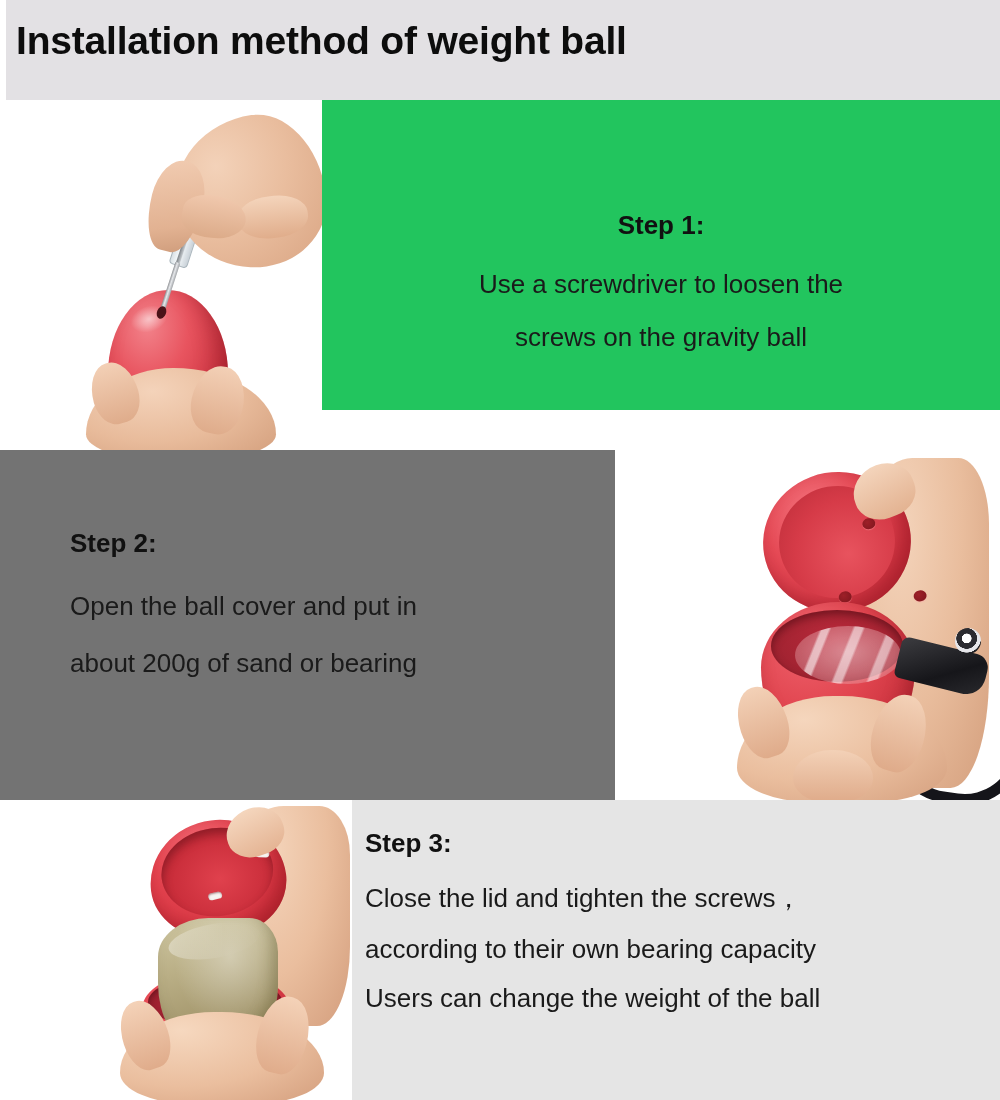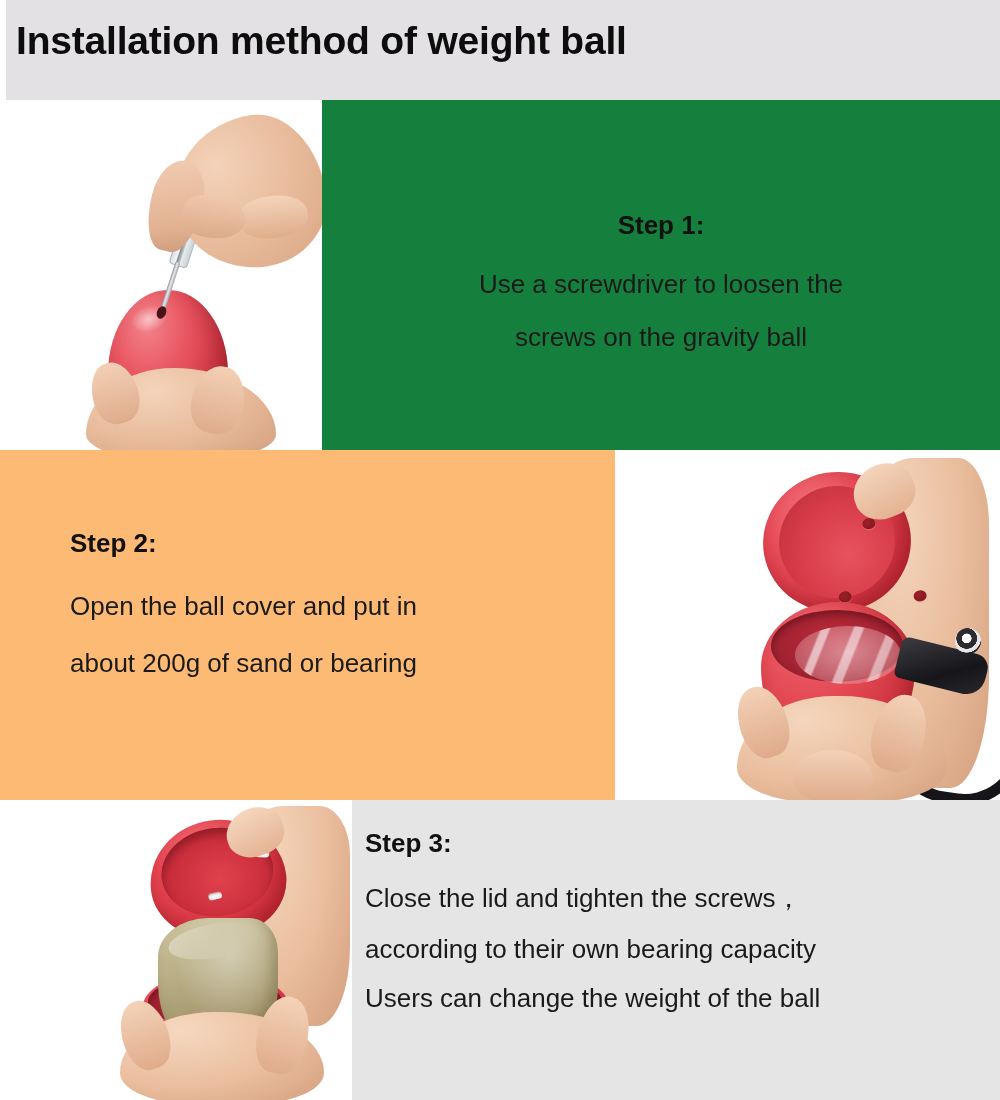--- a/index.html
+++ b/index.html
@@ -47,35 +47,35 @@
     font-size: 26px;
   }
   .step-line {
     color: #1a1a1a;
     font-size: 26px;
   }
 
   
   .photo-1 { left: 0; top: 100px; width: 322px; height: 350px; }
   .panel-1 {
-    left: 322px; top: 100px; width: 678px; height: 350px;
-    background: #15803d;
+    left: 322px; top: 100px; width: 678px; height: 310px;
+    background: #22c55e;
   }
   .panel-1 .text-wrap {
     position: absolute;
     left: 0; top: 110px; width: 678px;
     text-align: center;
   }
   .panel-1 .step-title { display: block; margin-bottom: 28px; }
   .panel-1 .step-line  { display: block; margin-bottom: 22px; }
 
   
   .panel-2 {
     left: 0; top: 450px; width: 615px; height: 350px;
-    background: #fdba74;
+    background: #737373;
   }
   .panel-2 .text-wrap {
     position: absolute;
     left: 70px; top: 78px; width: 540px;
     text-align: left;
   }
   .panel-2 .step-title { display: block; margin-bottom: 32px; }
   .panel-2 .step-line  { display: block; margin-bottom: 26px; }
   .photo-2 { left: 615px; top: 450px; width: 385px; height: 350px; }
 

